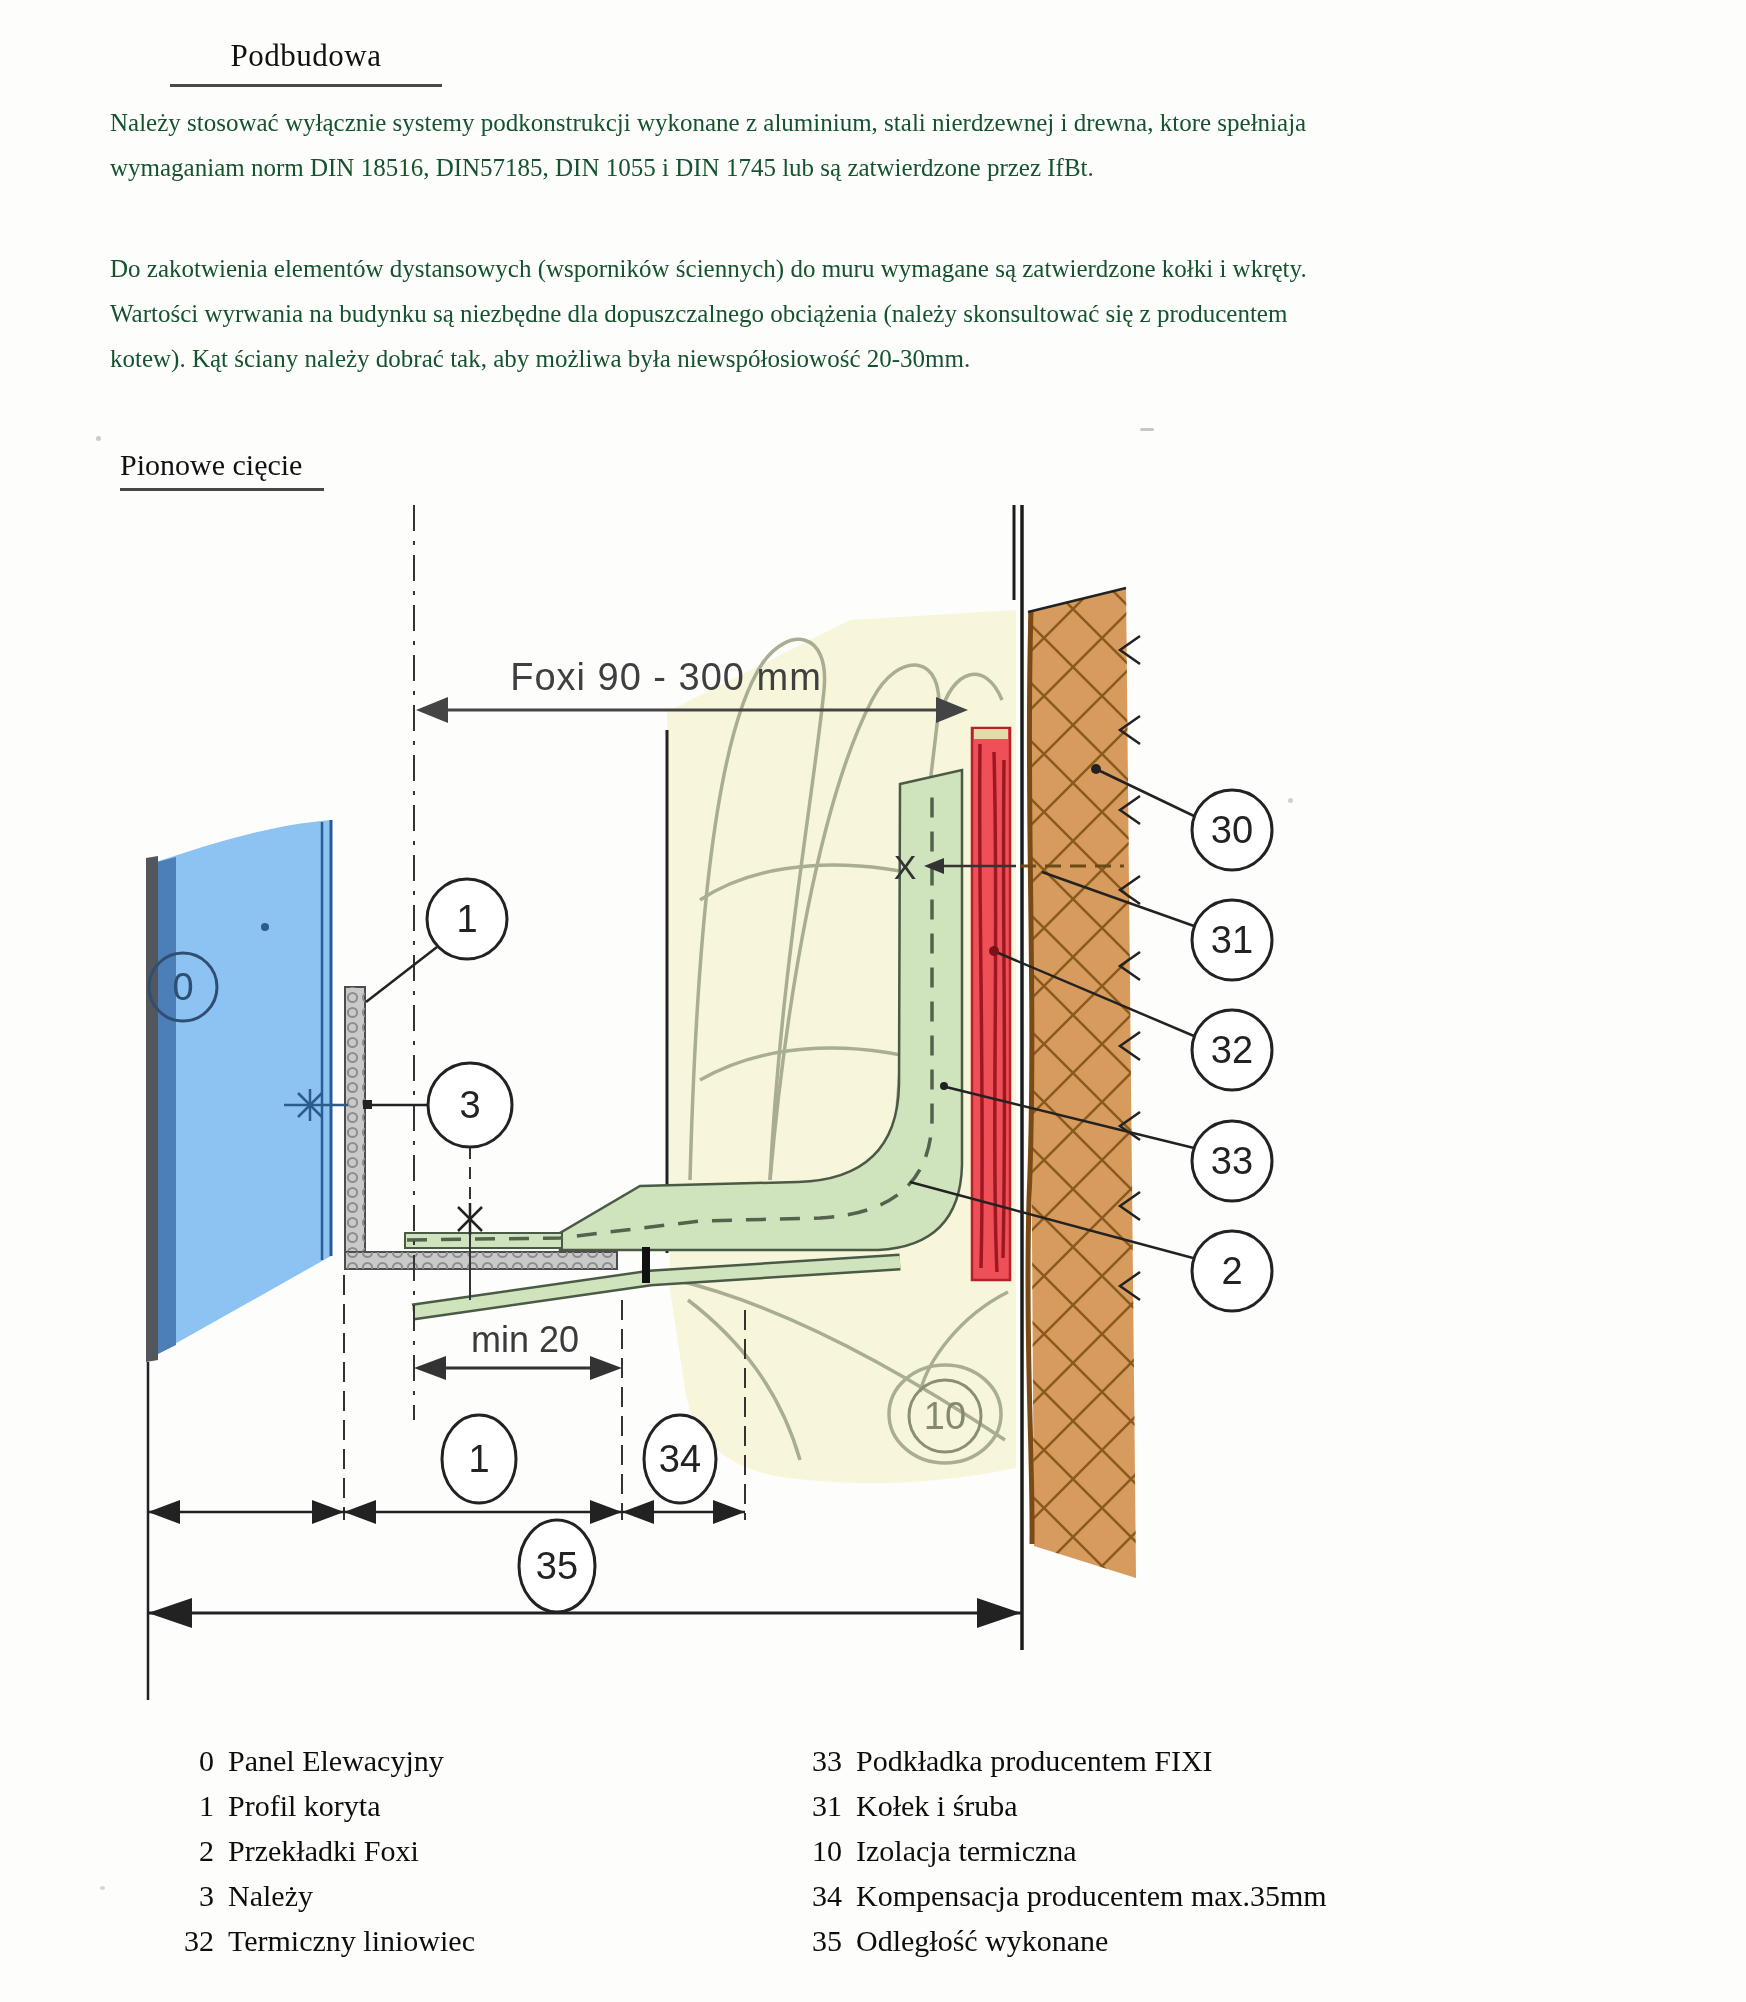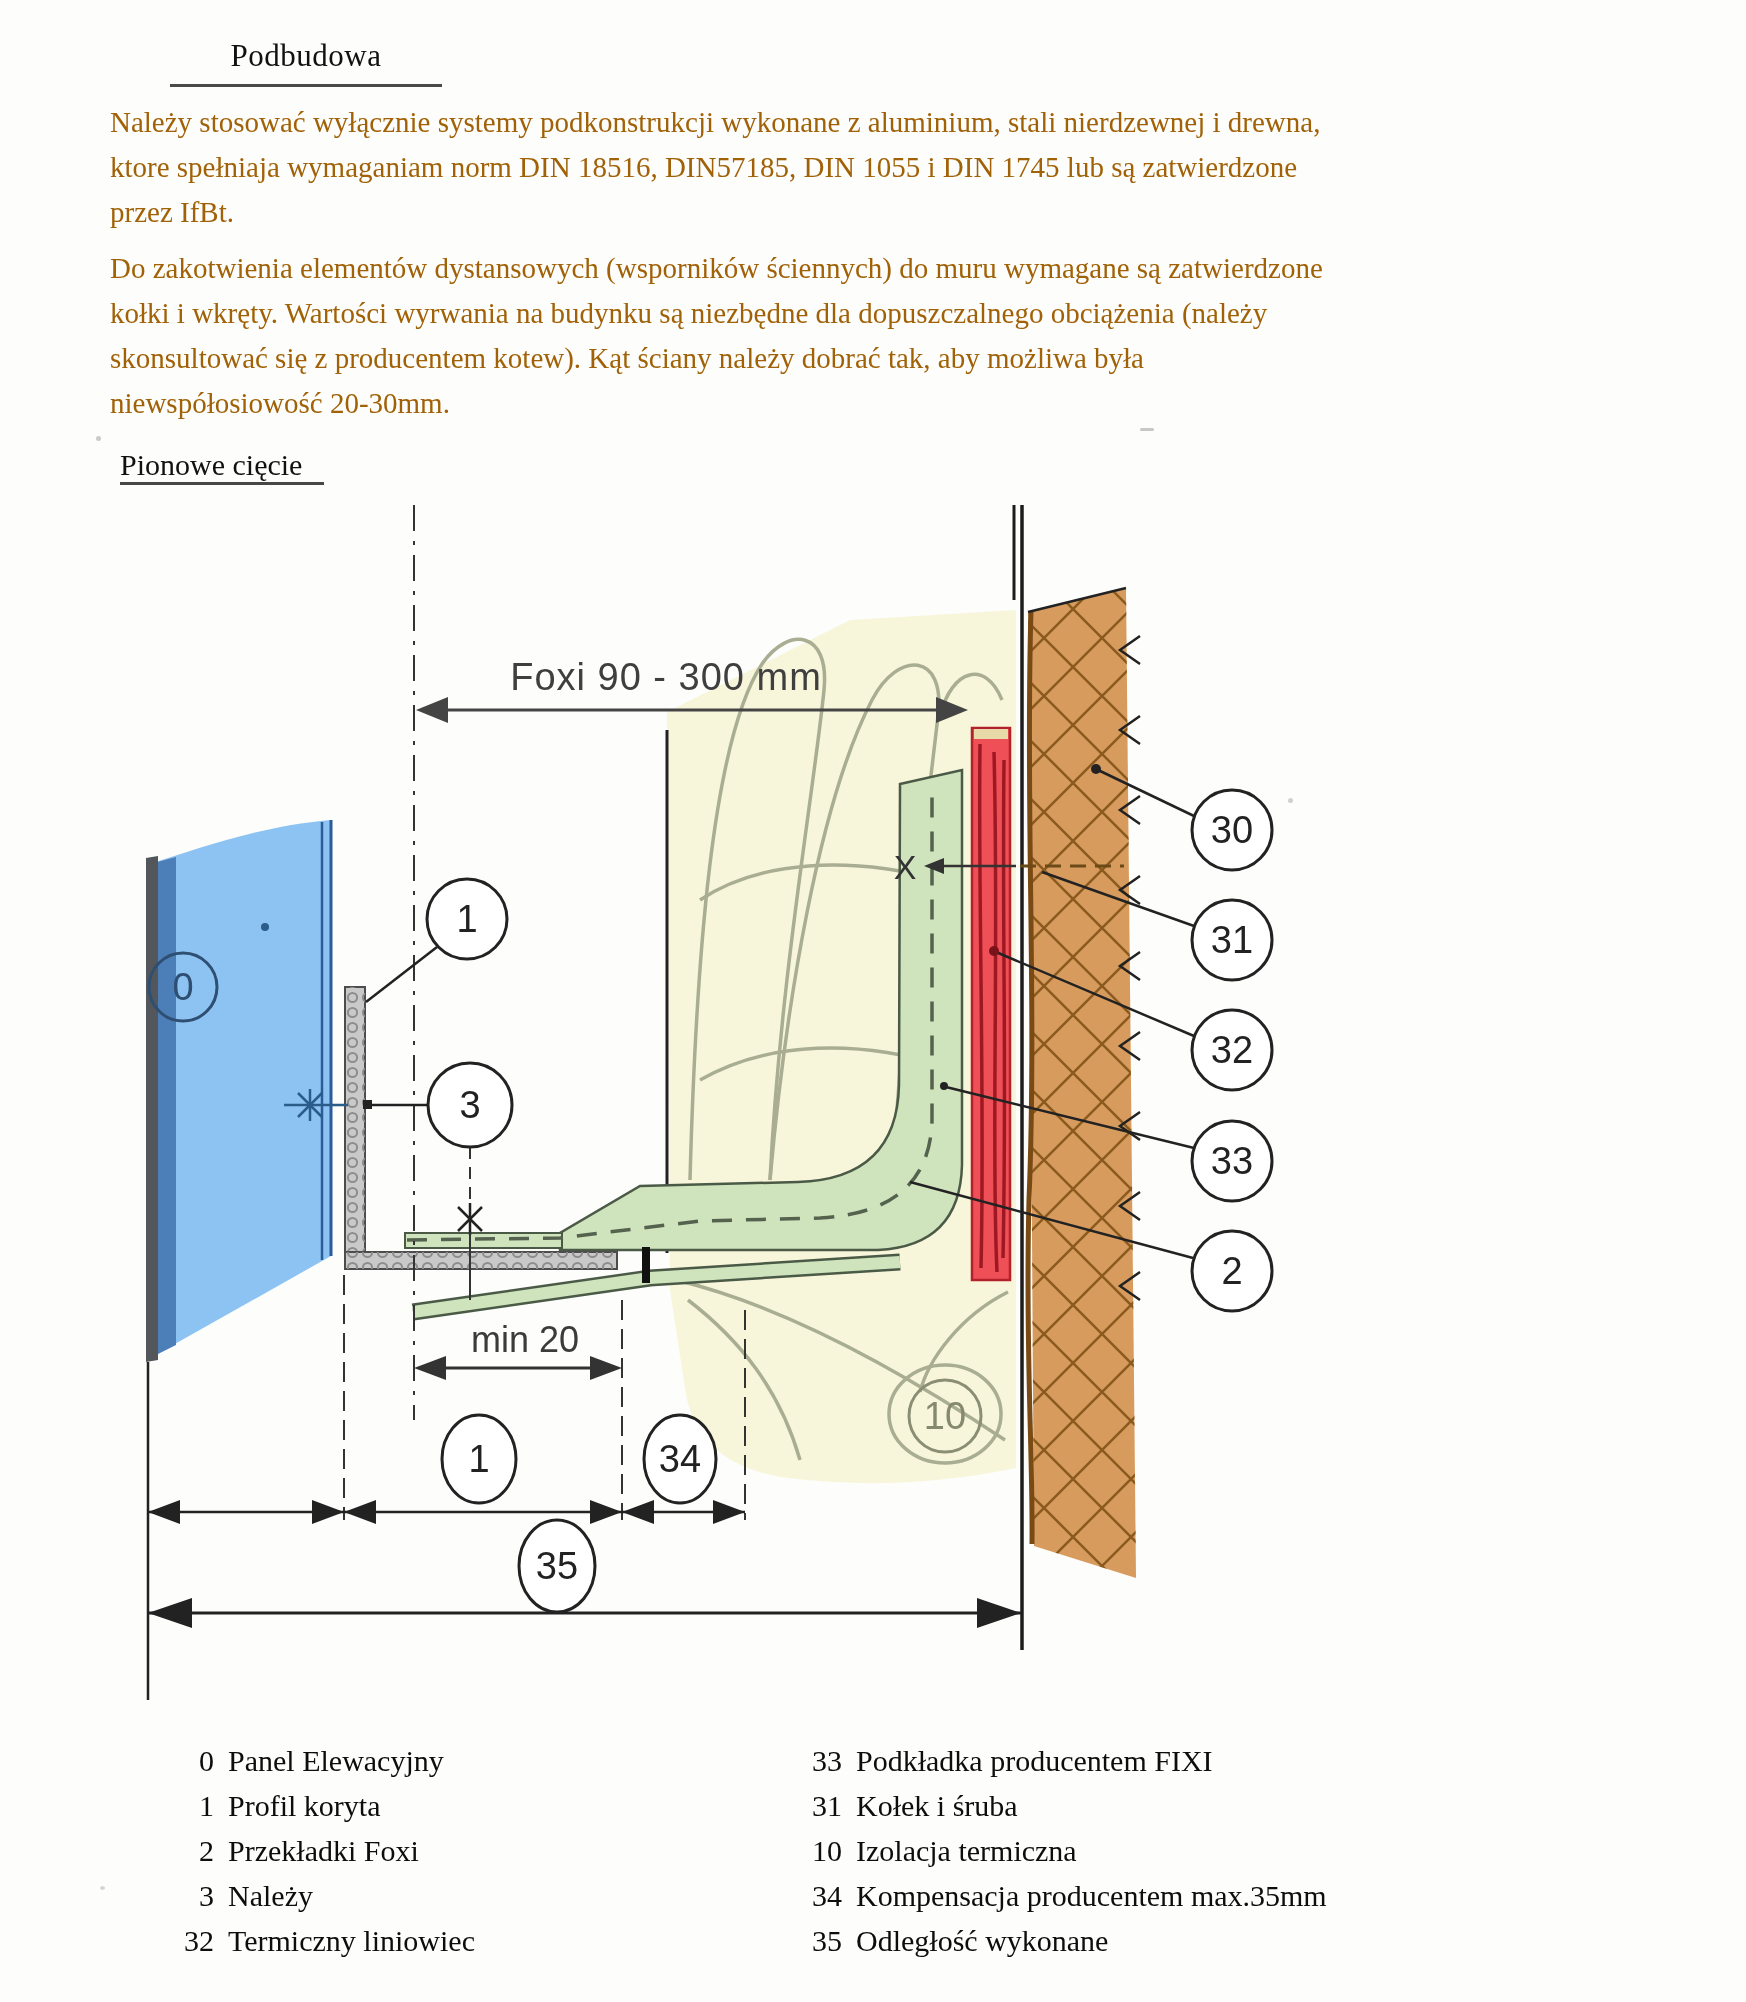--- a/index.html
+++ b/index.html
@@ -1,25 +1,25 @@
 <!DOCTYPE html>
 <html><head>
 <meta charset="utf-8">
 <style>
   html,body{margin:0;padding:0;}
   body{width:1746px;height:2002px;background:#fdfdfc;font-family:"Liberation Serif",serif;color:#111;}
   #page{position:relative;width:1746px;height:2002px;overflow:hidden;}
   .abs{position:absolute;}
   .doc-title{left:170px;top:6px;width:272px;text-align:center;font-size:31px;
              padding-bottom:10px;border-bottom:3px solid #4a4a4a;letter-spacing:.5px;margin-top:32px;}
-  .para{left:110px;width:1250px;font-size:29px;line-height:45px;color:#a16207;}
+  .para{left:110px;width:1250px;font-size:25px;line-height:45px;color:#14532d;}
   .para1{top:100px;}
   .para2{top:246px;}
   .section-label{left:120px;top:448px;width:204px;font-size:30px;
-                 border-bottom:3px solid #474747;}
+                 padding-bottom:6px;border-bottom:3px solid #474747;}
   .legend{top:1738px;font-size:30px;line-height:45px;color:#0d0d0d;}
   .legend-col-left{left:172px;}
   .legend-col-right{left:800px;}
   .legend-row{display:flex;}
   .legend-num{width:42px;text-align:right;margin-right:14px;flex:0 0 auto;}
   .legend-label{white-space:nowrap;}
   .speck{position:absolute;background:#9a9a9a;border-radius:50%;}
   svg text{font-family:"Liberation Sans",sans-serif;}
 </style>
 </head>

